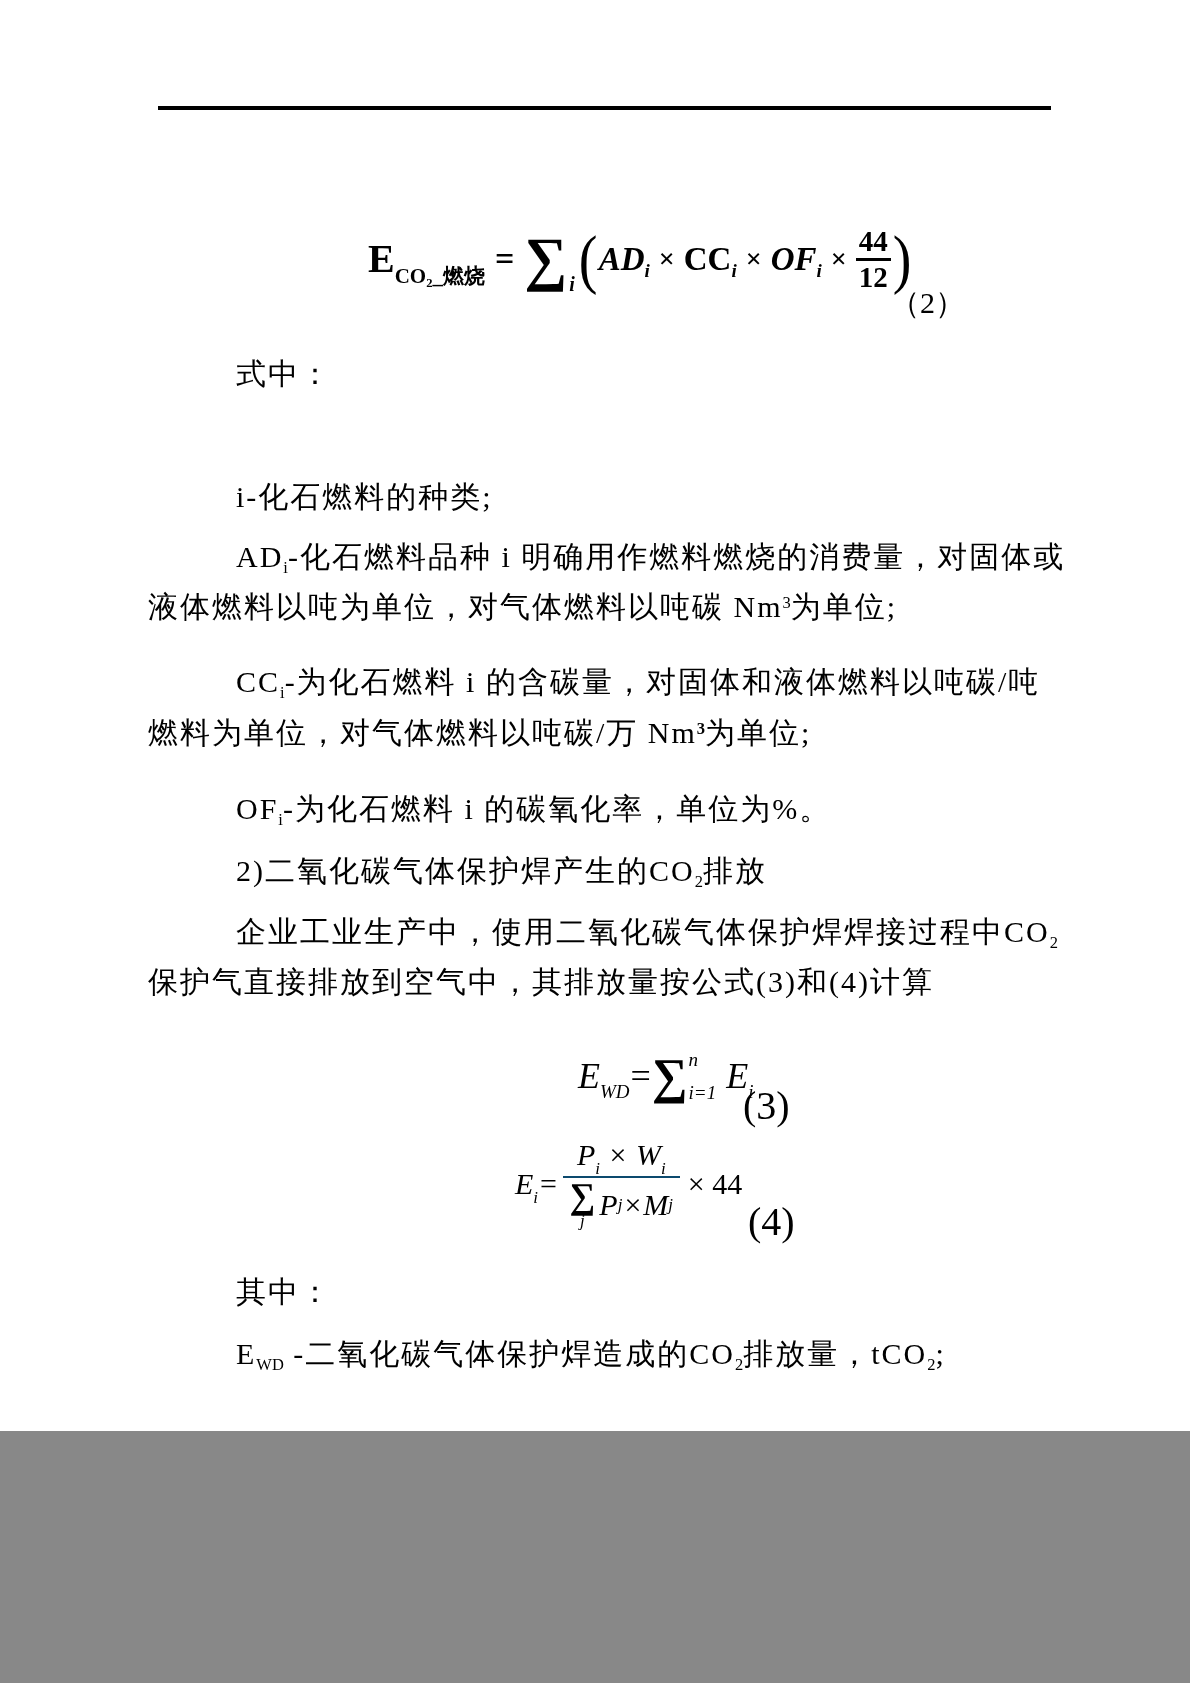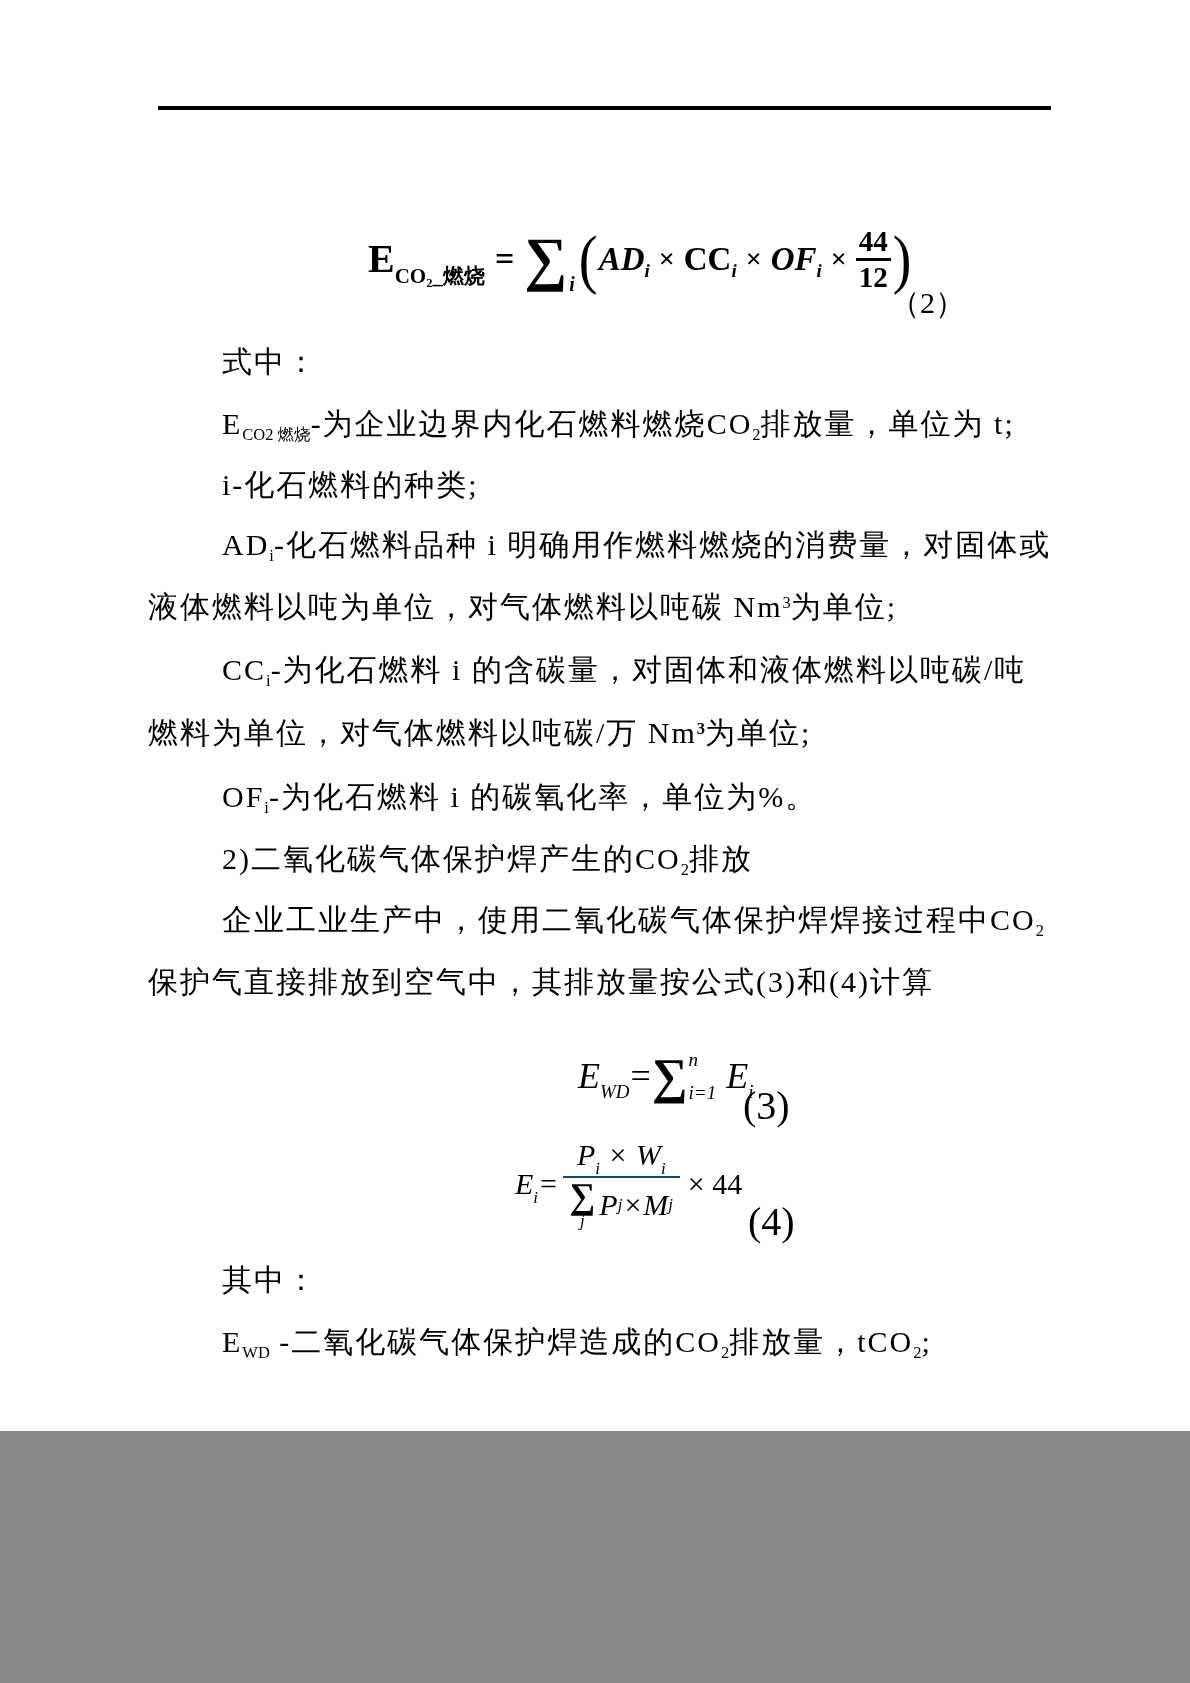--- a/index.html
+++ b/index.html
@@ -20,21 +20,21 @@
   }
   
   .line {
     position:absolute;
     left:148px;
     font-size:30px;
     letter-spacing:2px;
     white-space:nowrap;
     line-height:1.1;
   }
-  .line.indent { left:222px; }
+  .line.indent { left:236px;margin-top:12px; }
   .line sub {
     font-size:0.55em;
     letter-spacing:0;
     vertical-align:-0.35em;
     line-height:0;
   }
   .line sup {
     font-size:0.55em;
     letter-spacing:0;
     vertical-align:0.55em;
@@ -138,21 +138,20 @@
     <span class="times">×</span>
     <span class="frac">
         <span class="num">44</span>
         <span class="den">12</span>
       </span>
     <span class="bigp">)</span>
   </div>
   <div class="f2-label">（2）</div>
 
   <div class="line indent" style="top:345px"><span>式中：</span></div>
-  <div class="line indent" style="top:407px"><span>E</span><sub>CO2 燃烧</sub><span>-为企业边界内化石燃料燃烧</span><span>CO</span><sub>2</sub><span>排放量，单位为 t;</span></div>
   <div class="line indent" style="top:528px"><span>AD</span><sub>i</sub><span>-化石燃料品种 i 明确用作燃料燃烧的消费量，对固体或</span></div>
   <div class="line indent" style="top:468px"><span>i-化石燃料的种类;</span></div>
   <div class="line" style="top:590px"><span>液体燃料以吨为单位，对气体燃料以吨碳 Nm</span><sup>3</sup><span>为单位;</span></div>
   <div class="line indent" style="top:653px"><span>CC</span><sub>i</sub><span>-为化石燃料 i 的含碳量，对固体和液体燃料以吨碳/吨</span></div>
   <div class="line" style="top:716px"><span>燃料为单位，对气体燃料以吨碳/万 Nm</span><sup class="bold">3</sup><span>为单位;</span></div>
   <div class="line indent" style="top:780px"><span>OF</span><sub>i</sub><span>-为化石燃料 i 的碳氧化率，单位为%。</span></div>
   <div class="line indent" style="top:842px"><span>2)二氧化碳气体保护焊产生的</span><span>CO</span><sub>2</sub><span>排放</span></div>
   <div class="line indent" style="top:903px"><span>企业工业生产中，使用二氧化碳气体保护焊焊接过程中</span><span>CO</span><sub>2</sub></div>
   <div class="line" style="top:965px"><span>保护气直接排放到空气中，其排放量按公式(3)和(4)计算</span></div>
 

